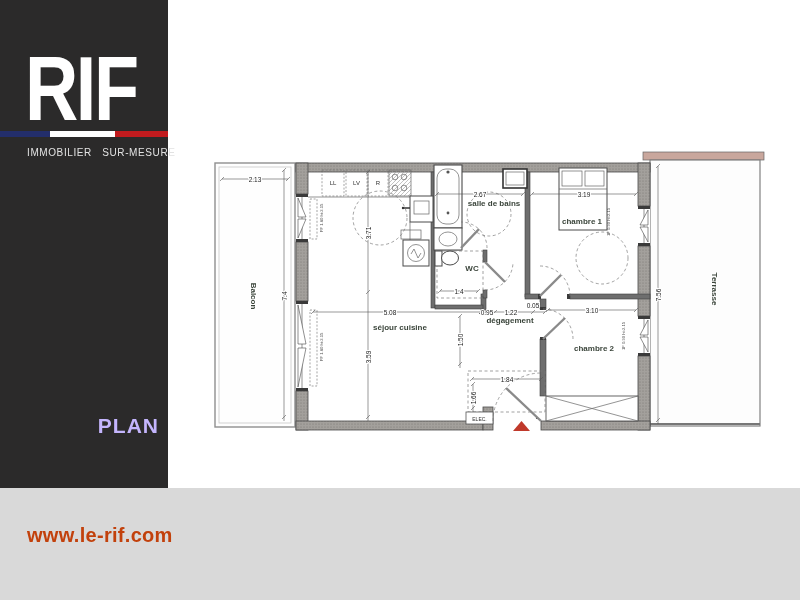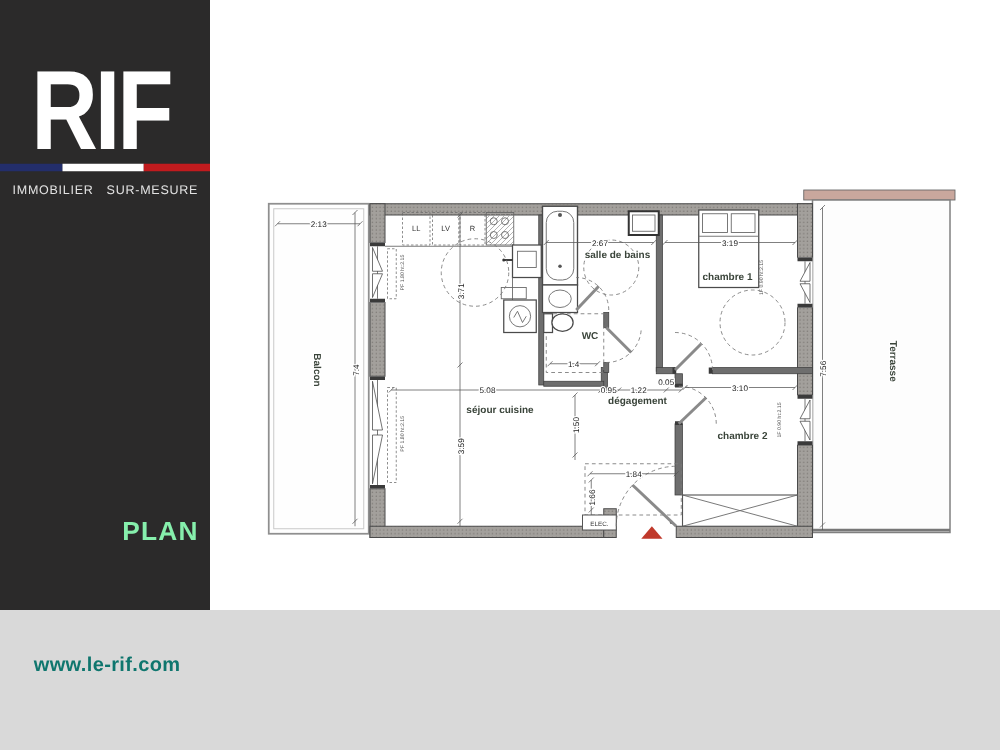--- a/index.html
+++ b/index.html
@@ -7,31 +7,31 @@
           font-family:"Liberation Sans", sans-serif; }
 
   
   .sidebar { position:absolute; left:0; top:0; width:168px; height:488px; background:#2b2a2a; }
   .logo { position:absolute; left:25px; top:44px; color:#ffffff; font-size:90px; font-weight:bold;
           letter-spacing:-3px; line-height:1; transform:scaleX(.82); transform-origin:left top; }
   .tricolor { position:absolute; left:0; top:131px; width:168px; height:6px; display:flex; }
   .tricolor .b { width:50px; background:#232e6b; }
   .tricolor .w { width:65px; background:#ffffff; }
   .tricolor .r { width:53px; background:#c11b1e; }
-  .tagline { position:absolute; left:10px; top:147px; color:#e2e2e2; font-size:10px;
+  .tagline { position:absolute; left:27px; top:147px; color:#e2e2e2; font-size:10px;
              letter-spacing:.6px; word-spacing:7px; white-space:pre; }
-  .plan-title { position:absolute; right:9px; top:414px; color:#86efac; font-size:21px;
+  .plan-title { position:absolute; right:9px; top:414px; color:#c4b5fd; font-size:21px;
                 font-weight:bold; letter-spacing:1px;text-align:right; }
   .note { position:absolute; right:9px; top:457px; color:#8f8f8f; font-size:8.5px;
           text-align:right; line-height:1.5; width:150px; }
 
   
   .footer-band { position:absolute; left:0; top:488px; width:800px; height:112px; background:#d9d9d9; }
-  .website { position:absolute; left:27px; top:36px; font-size:16px; font-weight:bold;
-             color:#0f766e; letter-spacing:.3px; }
+  .website { position:absolute; left:27px; top:36px; font-size:20px; font-weight:bold;
+             color:#c2410c; letter-spacing:.3px; }
 
   
   svg.plan { position:absolute; left:0; top:0; }
   .wall  { fill:url(#stip); stroke:#4a4a4a; stroke-width:.8; }
   .iwall { fill:#6e6e6e; stroke:#3f3f3f; stroke-width:.6; }
   .cap   { fill:#3a3a3a; }
   .fix   { fill:#ffffff; stroke:#4a4a4a; stroke-width:1; }
   .fixn  { fill:none; stroke:#666666; stroke-width:.7; }
   .dash  { fill:none; stroke:#7a7a7a; stroke-width:.7; stroke-dasharray:3 2.5; }
   .adash { fill:none; stroke:#6a6a6a; stroke-width:.6; stroke-dasharray:2 1.6; }

